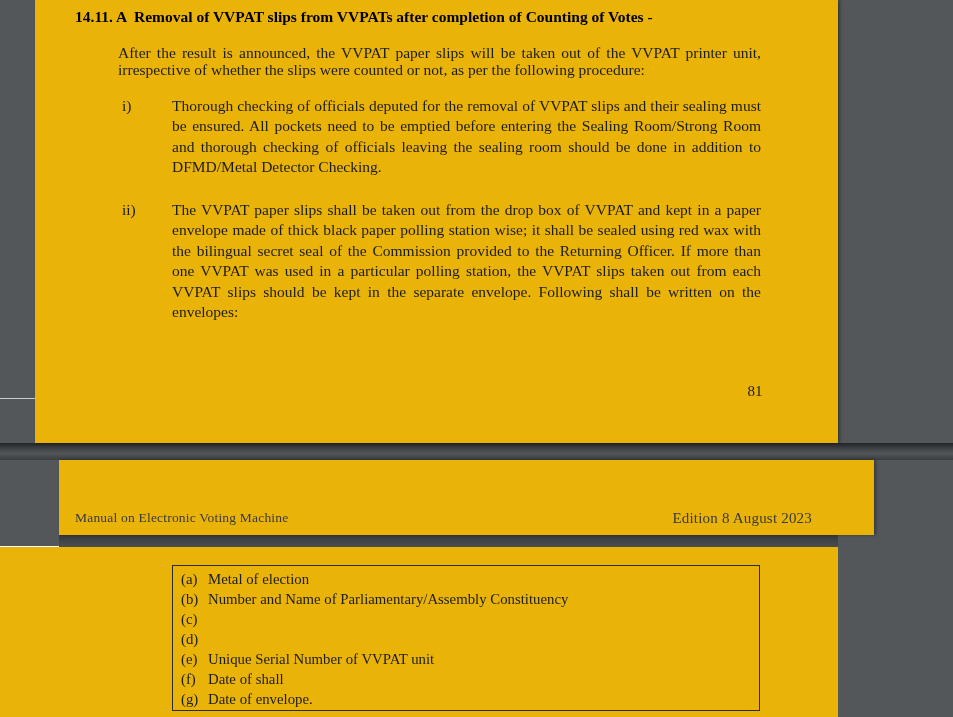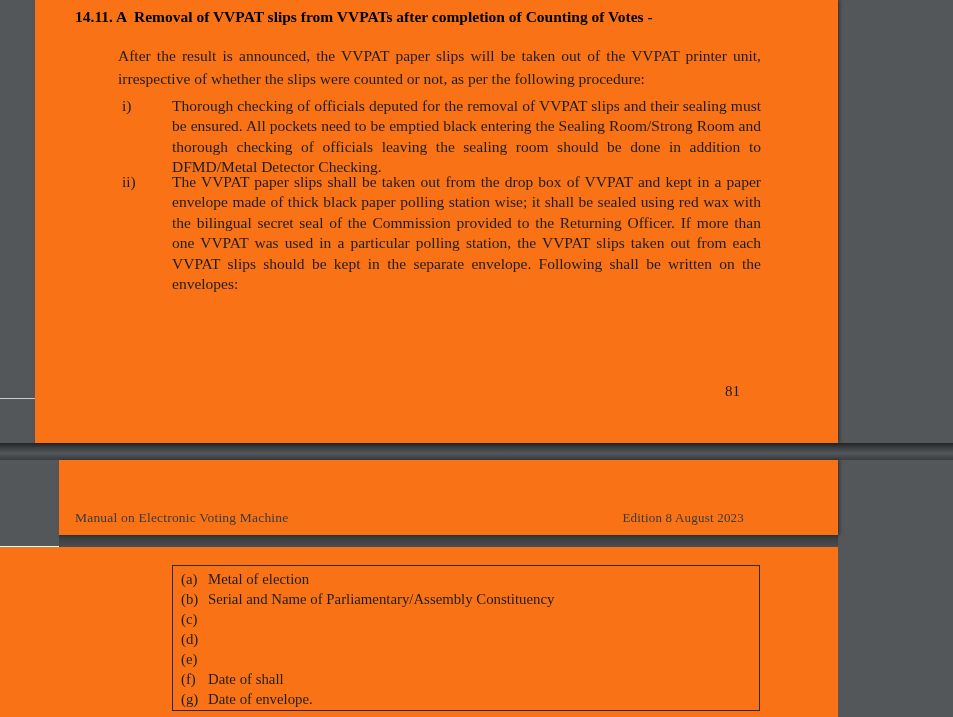--- a/index.html
+++ b/index.html
@@ -13,54 +13,54 @@
   #bg-left-mid{left:0;top:460px;width:59px;height:86px;}
   #bg-right{left:838px;top:0;width:115px;height:717px;}
   #gap-band-1{
     position:absolute;left:0;top:443px;width:953px;height:17px;
     background:linear-gradient(180deg,#212427 0%,#3c4043 30%,#53565a 60%,#3a3d40 100%);
   }
   #gap-band-2{
     position:absolute;left:59px;top:535px;width:779px;height:12px;
     background:linear-gradient(180deg,#373a3d 0%,#4b4e51 100%);
   }
-  .page{position:absolute;background:#f97316;}
+  .page{position:absolute;background:#eab308;}
   #page-1{left:35px;top:0;width:803px;height:443px;box-shadow:2px 0 3px rgba(0,0,0,.35);}
-  #page-2{left:59px;top:460px;width:779px;height:75px;box-shadow:2px 0 3px rgba(0,0,0,.35);}
+  #page-2{left:59px;top:460px;width:779px;height:75px;box-shadow:2px 0 3px rgba(0,0,0,.35);padding-left:36px;}
   #page-3{left:0;top:547px;width:838px;height:170px;}
 
   .heading{
     position:absolute;left:40px;top:6px;width:730px;
     font-size:15.5px;font-weight:bold;color:#000;line-height:22px;
     white-space:pre-wrap;
   }
   .para{
-    position:absolute;color:#1d1d1d;font-size:15.5px;line-height:23px;
+    position:absolute;color:#1d1d1d;font-size:15.5px;line-height:17px;
     text-align:justify;
   }
   #intro{left:83px;top:44px;width:643px;}
   .list-item{position:absolute;left:87px;width:639px;}
   #item-i{top:96px;}
-  #item-ii{top:172px;}
+  #item-ii{top:200px;}
   .roman-label{
     position:absolute;left:0;top:0;font-size:15.5px;color:#1d1d1d;line-height:20.4px;
   }
   .item-text{
     margin-left:50px;color:#1d1d1d;font-size:15.5px;line-height:20.4px;text-align:justify;
   }
   .page-number{
-    position:absolute;left:690px;top:383px;width:60px;text-align:left;
+    position:absolute;left:690px;top:383px;width:60px;text-align:center;
     font-size:15px;color:#1d1d1d;
   }
   .footer-left{
     position:absolute;left:16px;top:50px;font-size:13.5px;color:#3a3a3a;
     letter-spacing:.2px;
   }
   .footer-right{
-    position:absolute;right:94px;top:50px;font-size:13px;color:#3a3a3a;
+    position:absolute;right:62px;top:50px;font-size:15px;color:#3a3a3a;
     letter-spacing:.2px;
   }
   .envelope-box{
     position:absolute;left:172px;top:18px;width:588px;height:146px;
     border:1.5px solid #2b2b2b;box-sizing:border-box;
     padding:3px 8px 0 8px;
   }
   .box-row{display:flex;line-height:20px;font-size:14.8px;color:#1d1d1d;}
   .box-label{width:27px;flex:0 0 27px;}
 </style>
@@ -76,21 +76,21 @@
   <div id="gap-band-1"></div>
   <div id="gap-band-2"></div>
 
   <div class="page" id="page-1">
     <div class="heading">14.11. A  Removal of VVPAT slips from VVPATs after completion of Counting of Votes -</div>
 
     <div class="para" id="intro">After the result is announced, the VVPAT paper slips will be taken out of the VVPAT printer unit, irrespective of whether the slips were counted or not, as per the following procedure:</div>
 
     <div class="list-item" id="item-i">
       <span class="roman-label">i)</span>
-      <div class="item-text">Thorough checking of officials deputed for the removal of VVPAT slips and their sealing must be ensured. All pockets need to be emptied black entering the Sealing Room/Strong Room and thorough checking of officials leaving the sealing room should be done in addition to DFMD/Metal Detector Checking.</div>
+      <div class="item-text">Thorough checking of officials deputed for the removal of VVPAT slips and their sealing must be ensured. All pockets need to be emptied before entering the Sealing Room/Strong Room and thorough checking of officials leaving the sealing room should be done in addition to DFMD/Metal Detector Checking.</div>
     </div>
 
     <div class="list-item" id="item-ii">
       <span class="roman-label">ii)</span>
       <div class="item-text">The VVPAT paper slips shall be taken out from the drop box of VVPAT and kept in a paper envelope made of thick black paper polling station wise; it shall be sealed using red wax with the bilingual secret seal of the Commission provided to the Returning Officer. If more than one VVPAT was used in a particular polling station, the VVPAT slips taken out from each VVPAT slips should be kept in the separate envelope. Following shall be written on the envelopes:</div>
     </div>
 
     <div class="page-number">81</div>
   </div>
 
@@ -100,30 +100,31 @@
   </div>
 
   <div class="page" id="page-3">
     <div class="envelope-box">
       <div class="box-row">
         <span class="box-label">(a)</span>
         <span>Metal of election</span>
       </div>
       <div class="box-row">
         <span class="box-label">(b)</span>
-        <span>Serial and Name of Parliamentary/Assembly Constituency</span>
+        <span>Number and Name of Parliamentary/Assembly Constituency</span>
       </div>
       <div class="box-row">
         <span class="box-label">(c)</span>
       </div>
       <div class="box-row">
         <span class="box-label">(d)</span>
       </div>
       <div class="box-row">
         <span class="box-label">(e)</span>
+        <span>Unique Serial Number of VVPAT unit</span>
       </div>
       <div class="box-row">
         <span class="box-label">(f)</span>
         <span>Date of shall</span>
       </div>
       <div class="box-row">
         <span class="box-label">(g)</span>
         <span>Date of envelope.</span>
       </div>
     </div>

